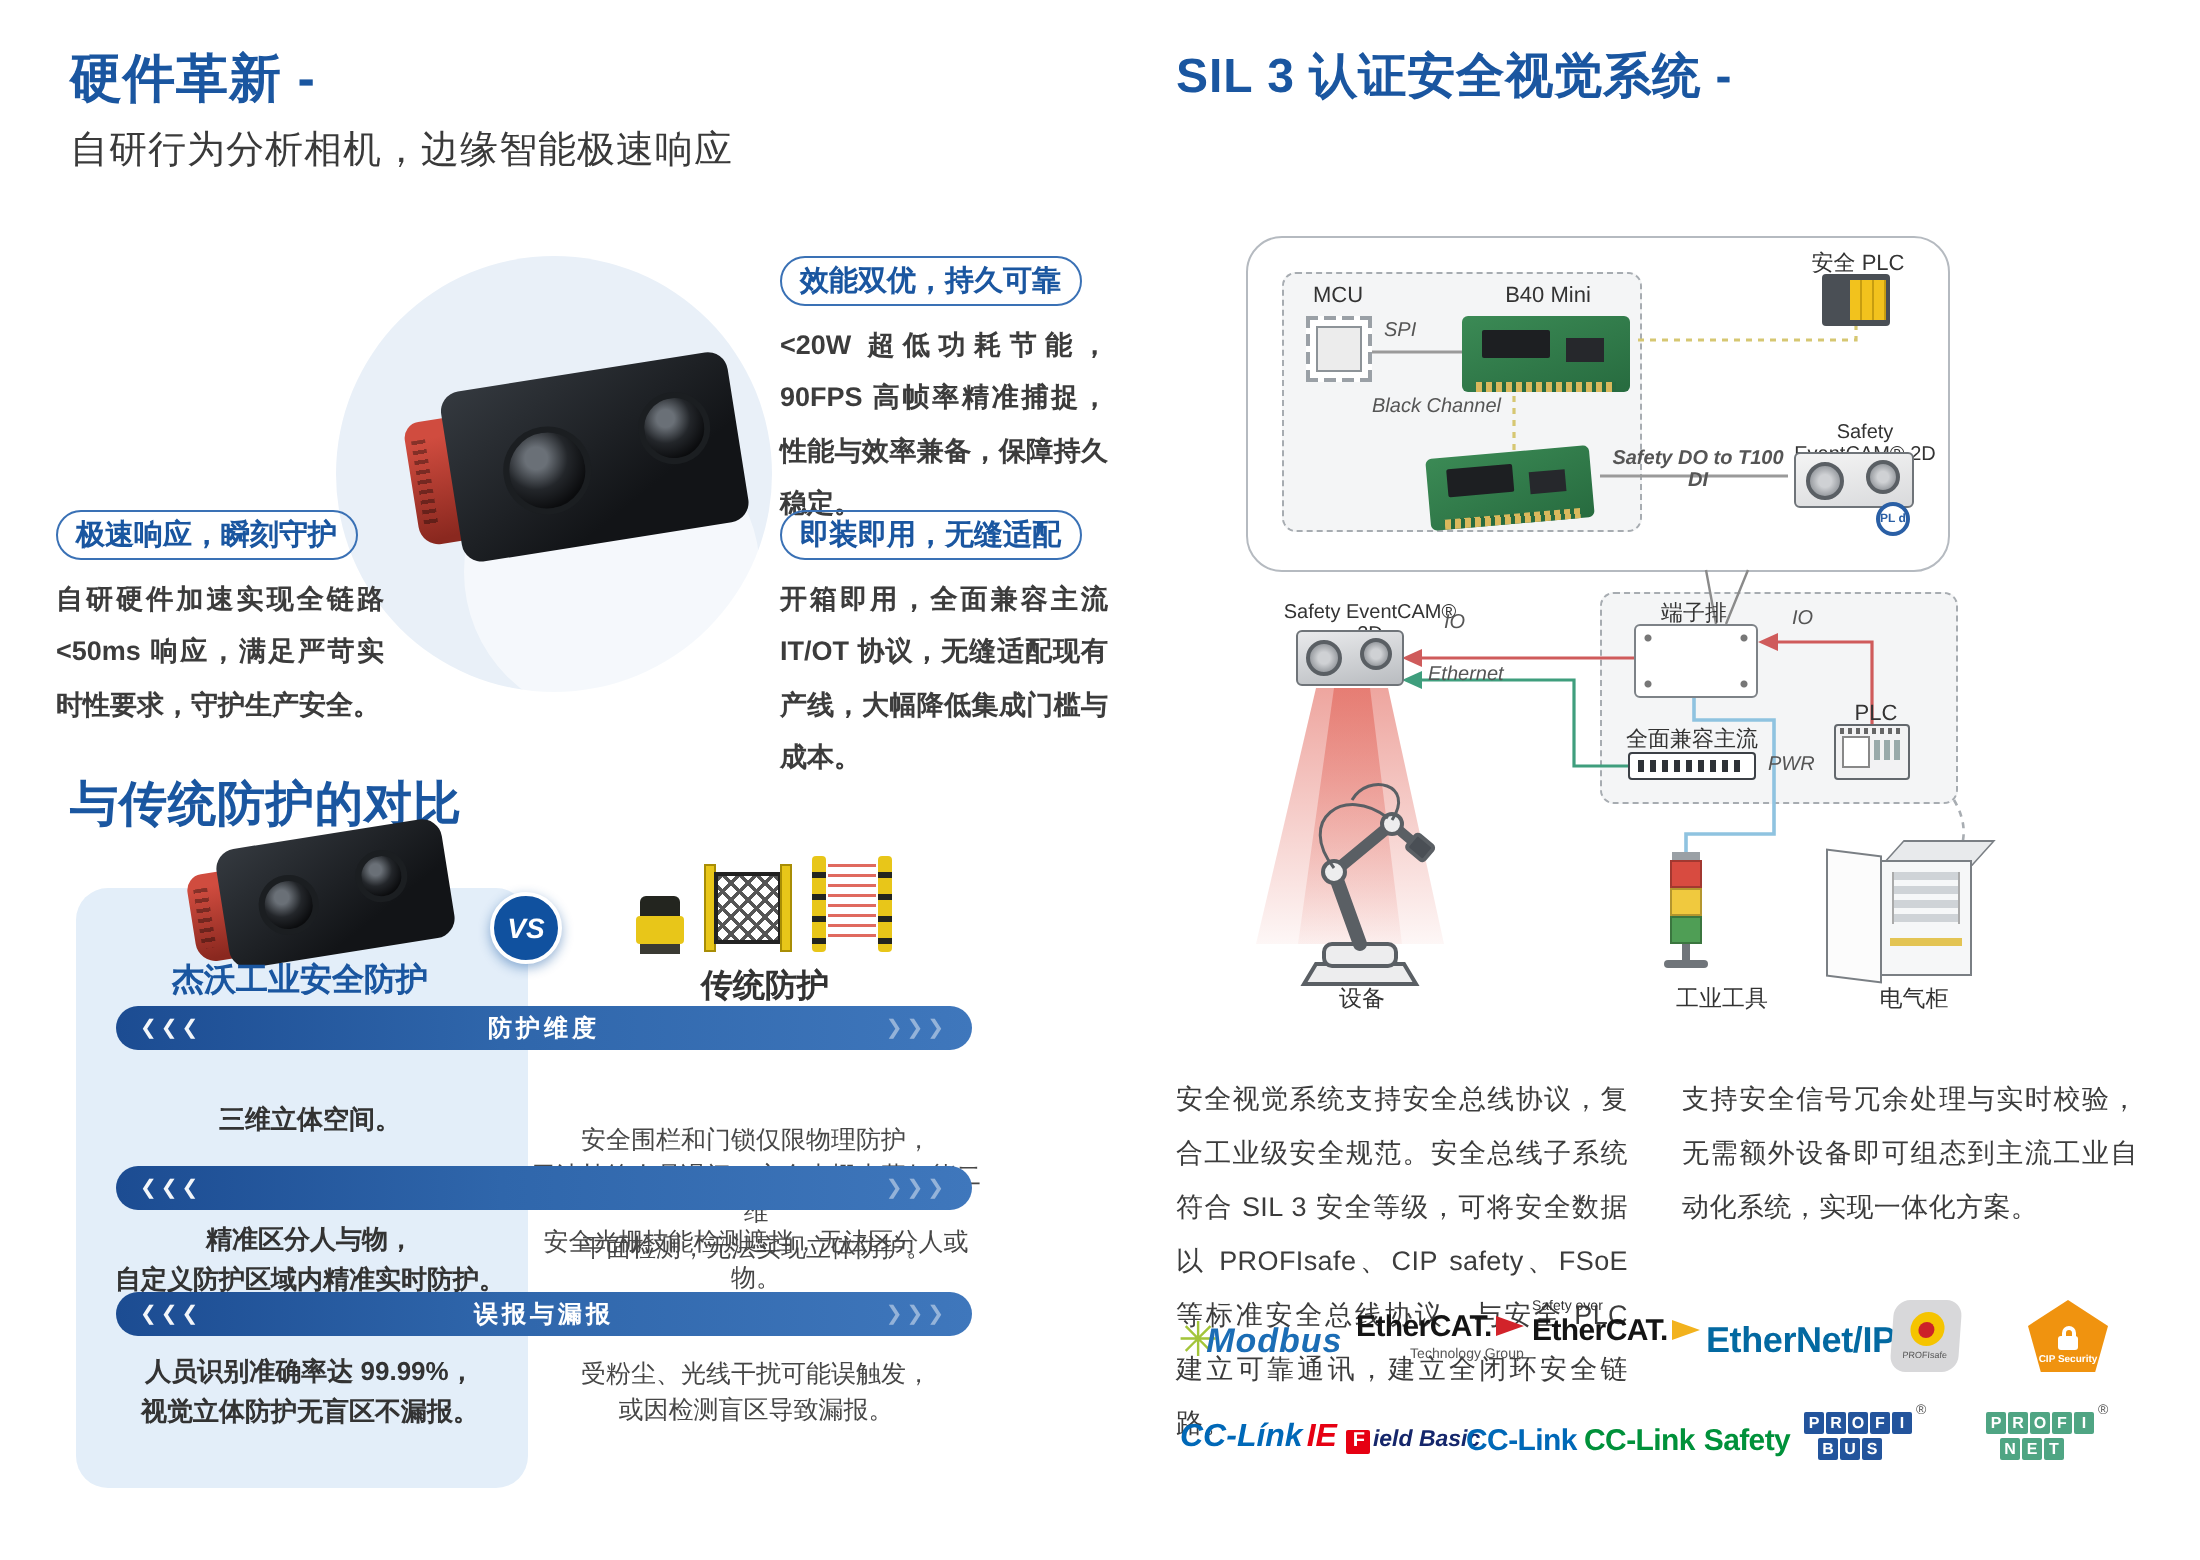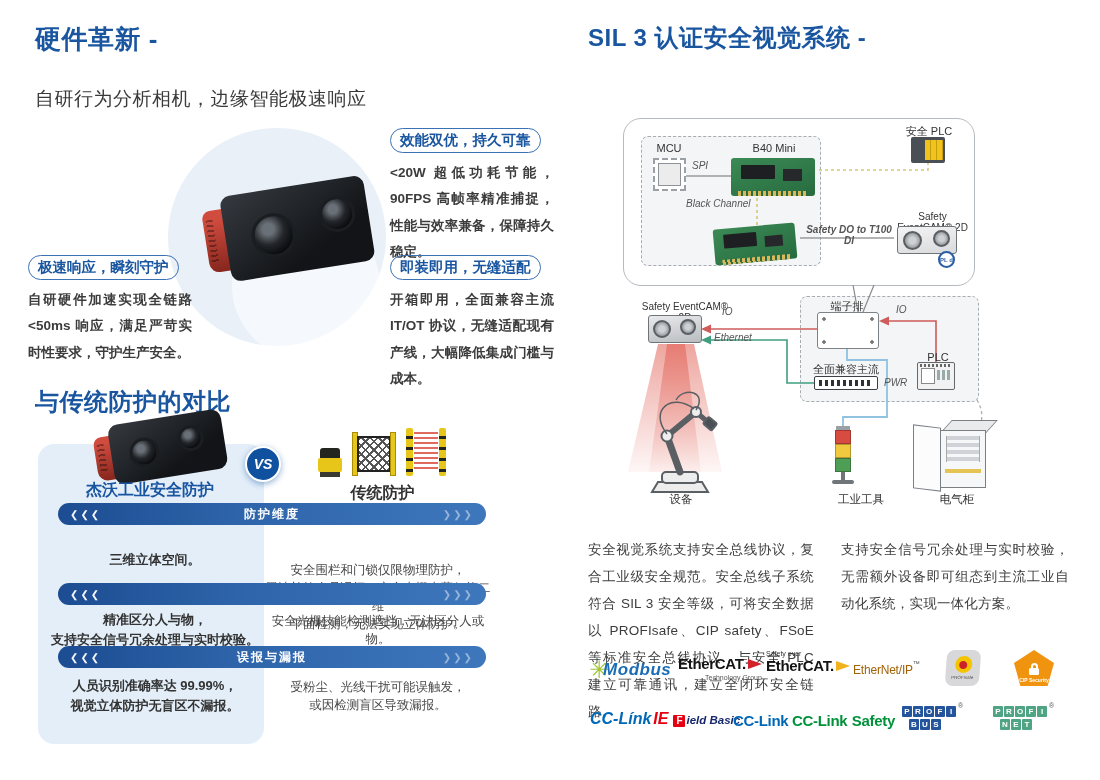--- a/index.html
+++ b/index.html
@@ -112,21 +112,21 @@
 
   
   .logo{display:flex;align-items:center;}
   .modbus-gear{color:#a3c53a;font-size:24px;margin-right:-6px;}
   .modbus-txt{font-style:italic;font-weight:700;font-size:17px;color:#1b6db5;letter-spacing:.5px;}
   .ec-main{font-weight:800;font-size:15px;color:#141414;letter-spacing:-.3px;}
   .ec-arrow{display:inline-block;width:0;height:0;border-left:14px solid #d2232a;
       border-top:5px solid transparent;border-bottom:5px solid transparent;margin-left:2px;}
   .ec-arrow.y{border-left-color:#f2b21d;}
   .ec-sub{font-size:7px;color:#555;text-align:right;margin-top:1px;}
-  .enip{font-weight:400;font-size:12px;color:#a16207;letter-spacing:-.2px;}
+  .enip{font-weight:700;font-size:18px;color:#0369a1;letter-spacing:-.2px;}
   .profisafe{width:34px;height:36px;background:#d8d8da;border-radius:8px;transform:skewX(-4deg);
       display:flex;flex-direction:column;align-items:center;justify-content:center;}
   .profisafe .ring{width:17px;height:17px;border-radius:50%;background:#f5c400;display:flex;align-items:center;justify-content:center;}
   .profisafe .dot{width:8px;height:8px;border-radius:50%;background:#cc2229;}
   .profisafe .nm{font-size:4.5px;color:#555;margin-top:2px;}
   .cip{width:40px;height:36px;background:#f0930f;border-radius:3px;
       clip-path:polygon(50% 0,100% 36%,84% 100%,16% 100%,0 36%);
       display:flex;flex-direction:column;align-items:center;justify-content:flex-end;padding-bottom:3px;box-sizing:border-box;}
   .cip .lock{width:10px;height:7px;background:#fff;border-radius:1.5px;position:relative;margin-bottom:2px;}
   .cip .lock:before{content:"";position:absolute;left:1.5px;top:-5px;width:7px;height:6px;
@@ -146,21 +146,21 @@
   .tiles-blue .tile{background:#23549c;}
   .tiles-green .tile{background:#4fa583;}
   .regmark{font-size:7px;color:#555;vertical-align:top;}
 </style>
 </head>
 <body>
 
 <div id="page">
 
   <div class="abs h1" style="left:35px;top:22px;">硬件革新 -</div>
-  <div class="abs sub" style="left:35px;top:62px;margin-top:24px;">自研行为分析相机，边缘智能极速响应</div>
+  <div class="abs sub" style="left:35px;top:62px;">自研行为分析相机，边缘智能极速响应</div>
 
   <div class="abs circle" style="left:168px;top:128px;width:218px;height:218px;background:#e9f0f8;"></div>
   <div class="abs circle" style="left:232px;top:212px;width:148px;height:148px;background:rgba(255,255,255,.55);"></div>
   <div class="abs cam" style="left:205px;top:184px;width:165px;height:92px;">
     <div class="red" style="left:0;top:15px;width:58px;height:62px;"></div>
     <div class="body" style="left:20px;top:3px;width:145px;height:86px;"></div>
     <div class="lens" style="left:46px;top:27px;width:44px;height:44px;"></div>
     <div class="lens" style="left:116px;top:20px;width:36px;height:36px;"></div>
   </div>
 
@@ -218,21 +218,21 @@
   <div class="abs cellL" style="top:550px;">三维立体空间。</div>
   <div class="abs cellR" style="top:561px;">安全围栏和门锁仅限物理防护，
 无法杜绝人员误闯；安全光栅光幕仅能二维
 平面检测，无法实现立体防护。</div>
 
   <div class="abs bar" style="top:583px;">
     <span class="chev l">❮❮❮</span>
     <span class="chev r">❯❯❯</span>
   </div>
   <div class="abs cellL" style="top:610px;">精准区分人与物，
-支持安全信号冗余处理与实时校验。</div>
+自定义防护区域内精准实时防护。</div>
   <div class="abs cellR" style="top:612px;">安全光栅技能检测遮挡，无法区分人或物。
 误入防护区域后无法再检测。</div>
 
   <div class="abs bar" style="top:646px;">
     <span class="chev l">❮❮❮</span>
     <span class="bt">误报与漏报</span>
     <span class="chev r">❯❯❯</span>
   </div>
   <div class="abs cellL" style="top:676px;">人员识别准确率达 99.99%，
 视觉立体防护无盲区不漏报。</div>

